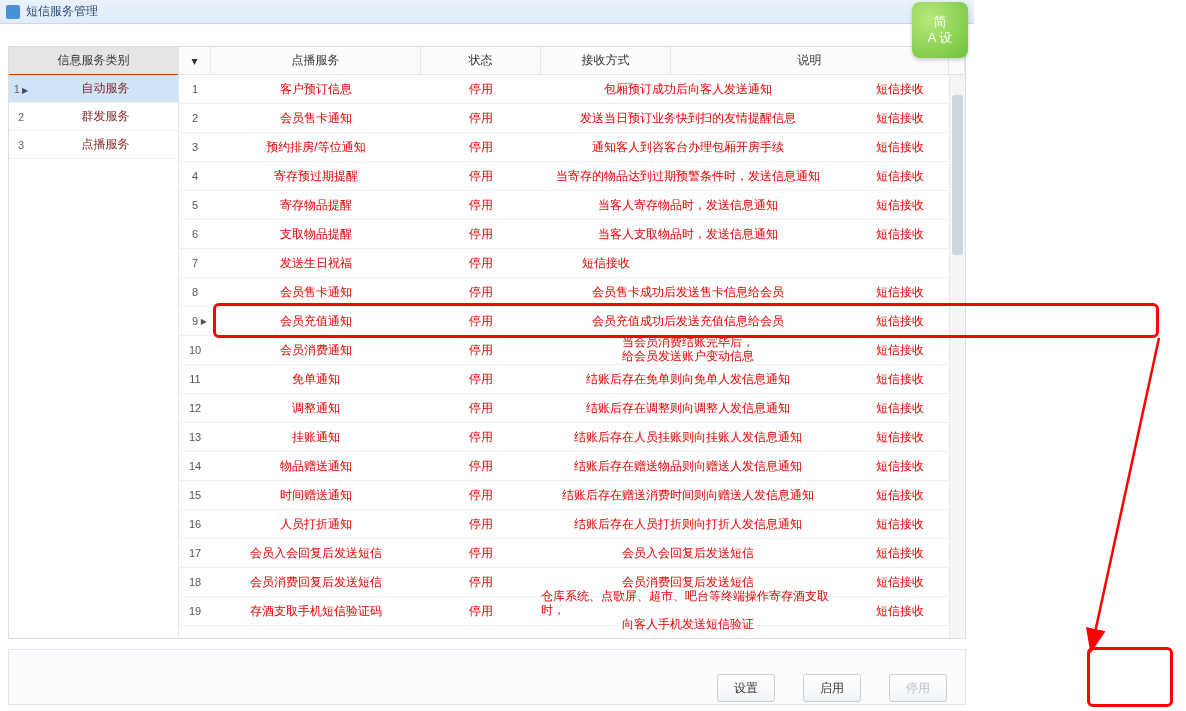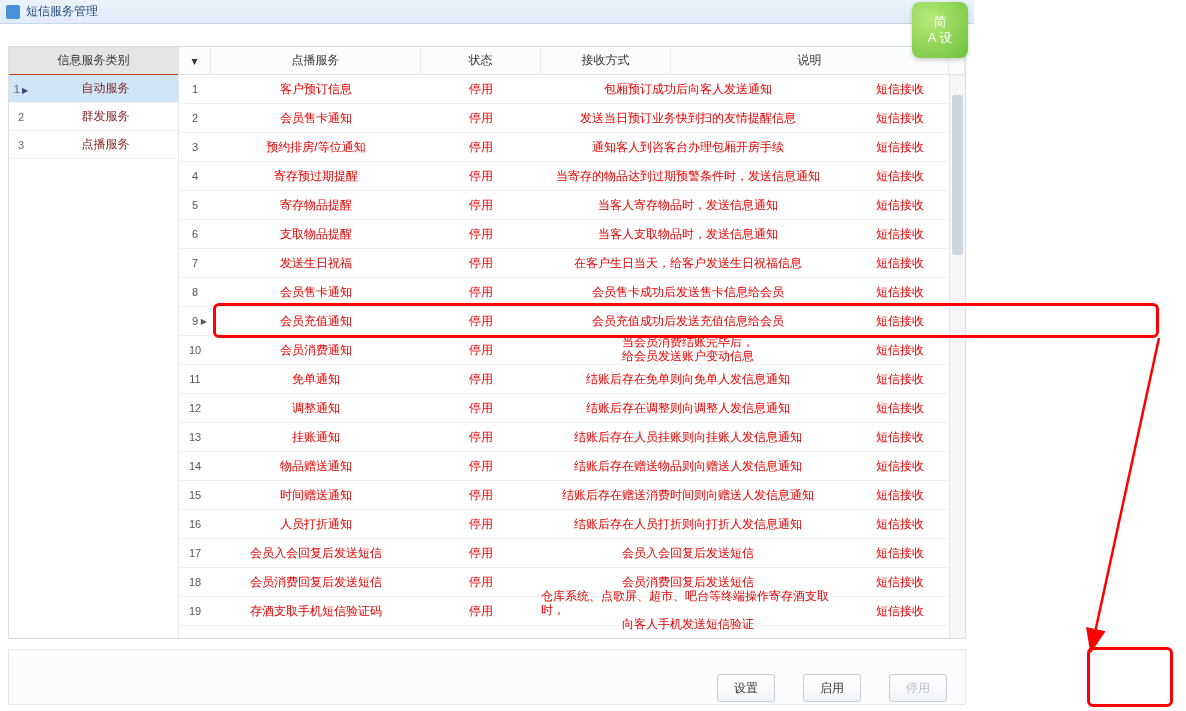--- a/index.html
+++ b/index.html
@@ -122,21 +122,20 @@
             <div class="cell col-idx">6</div>
             <div class="cell col-name">支取物品提醒</div>
             <div class="cell col-state">停用</div>
             <div class="cell col-desc">当客人支取物品时，发送信息通知</div>
             <div class="cell col-recv">短信接收</div>
           </div>
           <div class="grow">
             <div class="cell col-idx">7</div>
             <div class="cell col-name">发送生日祝福</div>
             <div class="cell col-state">停用</div>
-            <div class="cell col-desc">在客户生日当天，给客户发送生日祝福信息</div>
             <div class="cell col-recv">短信接收</div>
           </div>
           <div class="grow">
             <div class="cell col-idx">8</div>
             <div class="cell col-name">会员售卡通知</div>
             <div class="cell col-state">停用</div>
             <div class="cell col-desc">会员售卡成功后发送售卡信息给会员</div>
             <div class="cell col-recv">短信接收</div>
           </div>
           <div class="grow sel" id="selected-row">

